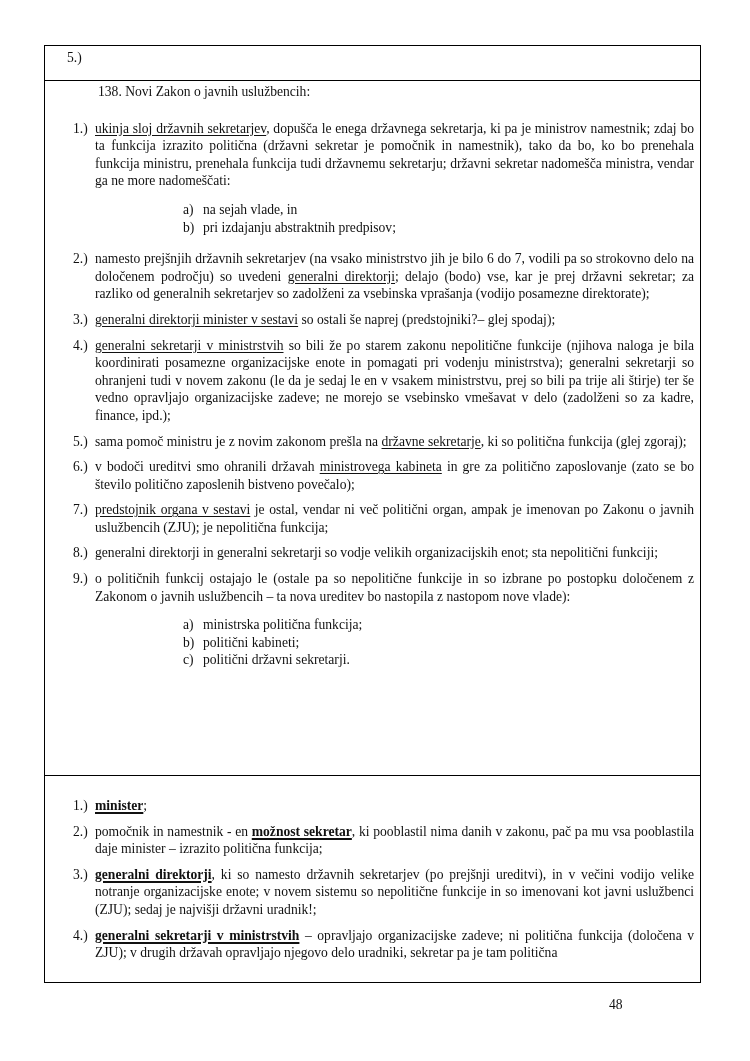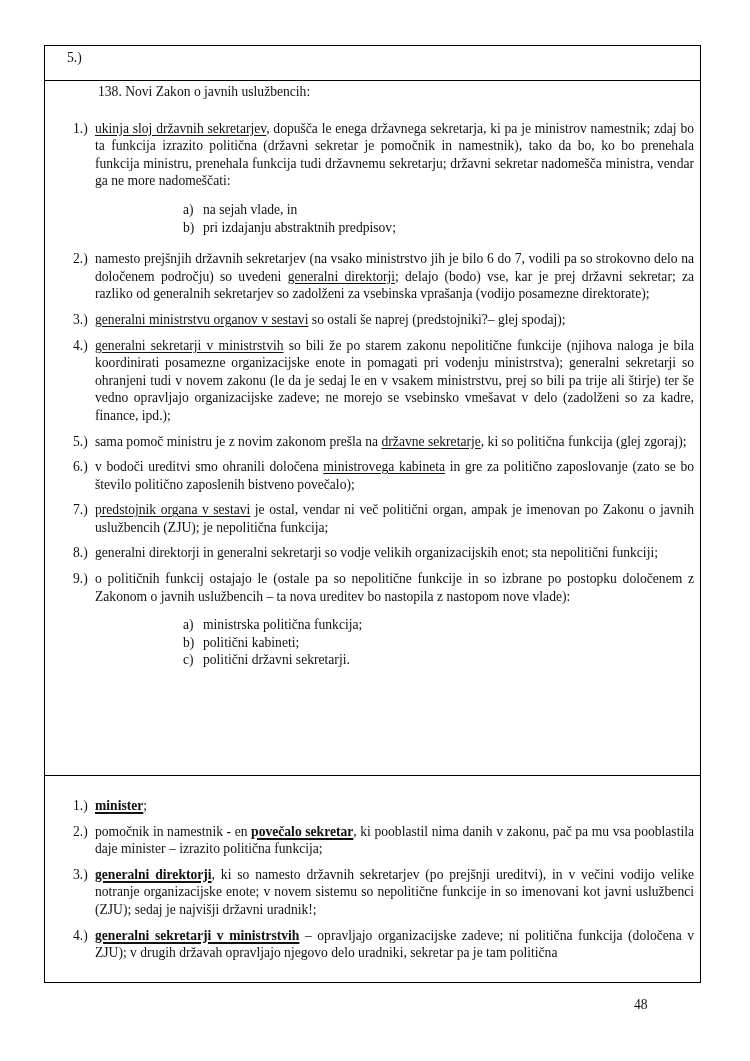--- a/index.html
+++ b/index.html
@@ -27,21 +27,21 @@
   .sub {
     position: relative; padding-left: 108px; margin-top: 0;
   }
   .sub .let { position: absolute; left: 88px; top: 0; }
   .sub-list { margin-top: 11px; }
   .u { text-decoration: underline; text-underline-offset: 2px; }
   .bu { font-weight: bold; text-decoration: underline; text-decoration-thickness: 1.6px; text-underline-offset: 2px; }
   .row1-item { position: relative; padding-left: 50px; }
   .row1-item .num { position: absolute; left: 22px; top: 0; }
   .page-number {
-    position: absolute; left: 634px; top: 996px; font-size: 13.6px;
+    position: absolute; left: 609px; top: 996px; font-size: 13.6px;
   }
 </style>
 </head>
 <body>
 
 <div class="page-table">
 
   <div class="row row-1">
     <div class="row1-item">
       <span class="num">5.)</span>
@@ -57,33 +57,33 @@
         <div class="sub"><span class="let">a)</span><span>na sejah vlade, in</span></div>
         <div class="sub"><span class="let">b)</span><span>pri izdajanju abstraktnih predpisov;</span></div>
       </div>
     </div>
 
     <div class="item" style="margin-top:14px">
       <span class="num">2.)</span><span>namesto prejšnjih državnih sekretarjev (na vsako ministrstvo jih je bilo 6 do 7, vodili pa so strokovno delo na določenem področju) so uvedeni </span><span class="u">generalni direktorji</span><span>; delajo  (bodo) vse, kar je prej državni sekretar; za razliko od generalnih sekretarjev so zadolženi za vsebinska vprašanja (vodijo posamezne direktorate);</span>
     </div>
 
     <div class="item">
-      <span class="num">3.)</span><span class="u">generalni ministrstvu organov v sestavi</span><span> so ostali še naprej (predstojniki?– glej spodaj);</span>
+      <span class="num">3.)</span><span class="u">generalni direktorji minister v sestavi</span><span> so ostali še naprej (predstojniki?– glej spodaj);</span>
     </div>
 
     <div class="item">
       <span class="num">4.)</span><span class="u">generalni sekretarji v ministrstvih</span><span> so bili že po starem zakonu nepolitične funkcije (njihova naloga je bila koordinirati posamezne organizacijske enote in pomagati pri vodenju ministrstva); generalni sekretarji so ohranjeni tudi v novem zakonu (le da je sedaj le en v vsakem ministrstvu, prej so bili pa trije ali štirje) ter še vedno opravljajo organizacijske zadeve; ne morejo se vsebinsko vmešavat v delo (zadolženi so za kadre, finance, ipd.);</span>
     </div>
 
     <div class="item">
       <span class="num">5.)</span><span>sama pomoč ministru je z novim zakonom prešla na </span><span class="u">državne sekretarje</span><span>, ki so politična funkcija (glej zgoraj);</span>
     </div>
 
     <div class="item">
-      <span class="num">6.)</span><span>v bodoči ureditvi smo ohranili določena </span><span class="u">ministrovega kabineta</span><span> in gre za politično zaposlovanje (zato se bo število politično zaposlenih bistveno povečalo);</span>
+      <span class="num">6.)</span><span>v bodoči ureditvi smo ohranili državah </span><span class="u">ministrovega kabineta</span><span> in gre za politično zaposlovanje (zato se bo število politično zaposlenih bistveno povečalo);</span>
     </div>
 
     <div class="item">
       <span class="num">7.)</span><span class="u">predstojnik organa v sestavi</span><span> je ostal, vendar ni več politični organ, ampak je imenovan po Zakonu o javnih uslužbencih (ZJU); je nepolitična funkcija;</span>
     </div>
 
     <div class="item">
       <span class="num">8.)</span><span>generalni direktorji in generalni sekretarji so vodje velikih organizacijskih enot; sta nepolitični funkciji;</span>
     </div>
 
@@ -97,21 +97,21 @@
     </div>
   </div>
 
   <div class="row row-139">
 
     <div class="item first-item">
       <span class="num">1.)</span><span class="bu">minister</span><span>;</span>
     </div>
 
     <div class="item">
-      <span class="num">2.)</span><span>pomočnik in namestnik - en </span><span class="bu">povečalo sekretar</span><span>, ki pooblastil nima danih v zakonu, pač pa mu vsa pooblastila daje minister – izrazito politična funkcija;</span>
+      <span class="num">2.)</span><span>pomočnik in namestnik - en </span><span class="bu">možnost sekretar</span><span>, ki pooblastil nima danih v zakonu, pač pa mu vsa pooblastila daje minister – izrazito politična funkcija;</span>
     </div>
 
     <div class="item">
       <span class="num">3.)</span><span class="bu">generalni direktorji</span><span>, ki so namesto državnih sekretarjev (po prejšnji ureditvi), in v večini vodijo velike notranje organizacijske enote; v novem sistemu so nepolitične funkcije in so imenovani kot javni uslužbenci (ZJU); sedaj je najvišji državni uradnik!;</span>
     </div>
 
     <div class="item">
       <span class="num">4.)</span><span class="bu">generalni sekretarji v ministrstvih</span><span> – opravljajo organizacijske zadeve; ni politična funkcija (določena v ZJU); v drugih državah opravljajo njegovo delo uradniki, sekretar pa je tam politična</span>
     </div>
   </div>

